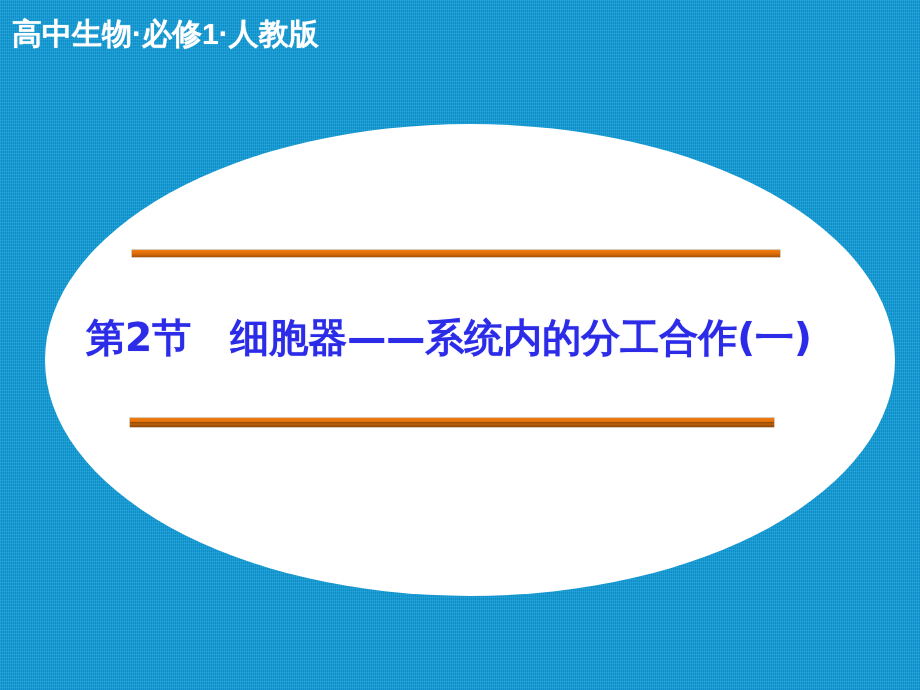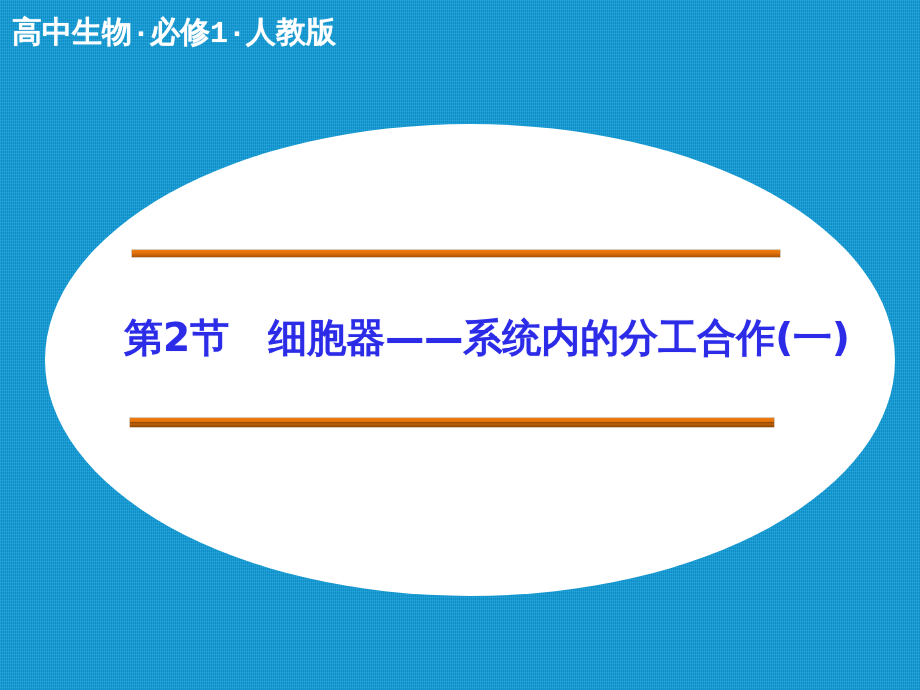--- a/index.html
+++ b/index.html
@@ -43,21 +43,21 @@
   #header-text {
     position: absolute;
     left: 12px;
     top: 14px;
     color: #ffffff;
     font-size: 30px;
     font-weight: bold;
     letter-spacing: 0px;
     line-height: 40px;
     white-space: nowrap;
-    font-family: Liberation Mono, monospace;
+    font-family: Liberation Sans, sans-serif;
     text-shadow: 0 0 1px rgba(255,255,255,0.6);
   }
 
   
   #title-ellipse {
     position: absolute;
     left: 45px;
     top: 124px;
     width: 850px;
     height: 472px;
@@ -102,21 +102,20 @@
     left: 86px;
     top: 312px;
     width: 760px;
     color: #2b2be8;
     font-size: 39px;
     font-weight: bold;
     line-height: 52px;
     white-space: nowrap;
     font-family: "DejaVu Sans", "Liberation Sans", sans-serif;
     text-shadow: 0 0 1px rgba(43,43,232,0.45);
-    margin-left: 38px;
   }
 </style>
 </head>
 <body>
 
 <div id="slide">
 
   <div id="slide-bg-texture"></div>
   <div id="slide-bg-texture2"></div>
 

